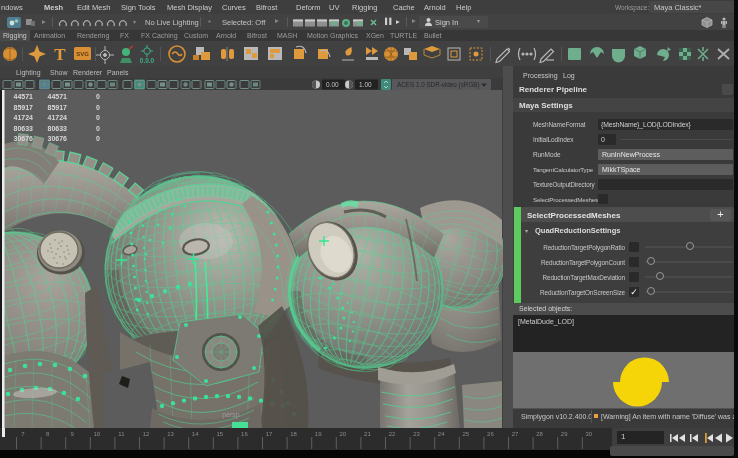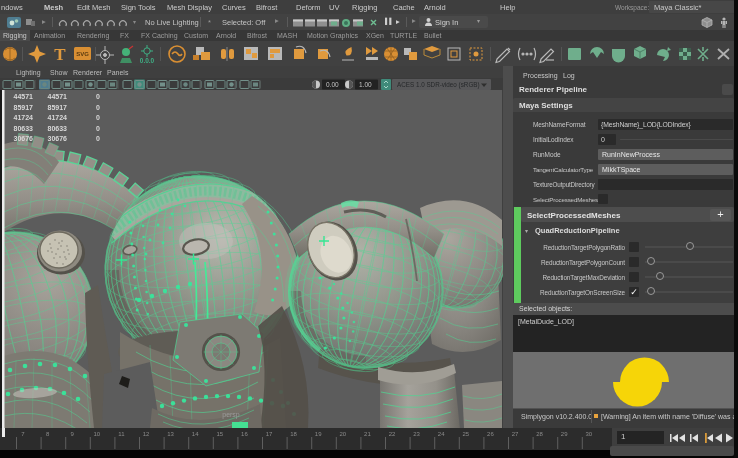--- a/index.html
+++ b/index.html
@@ -17,21 +17,21 @@
     <span class="abs" style="left:77px;top:3px;">Edit Mesh</span>
     <span class="abs" style="left:121px;top:3px;">Sign Tools</span>
     <span class="abs" style="left:167px;top:3px;">Mesh Display</span>
     <span class="abs" style="left:222px;top:3px;">Curves</span>
     <span class="abs" style="left:256px;top:3px;">Bifrost</span>
     <span class="abs" style="left:296px;top:3px;">Deform</span>
     <span class="abs" style="left:329px;top:3px;">UV</span>
     <span class="abs" style="left:352px;top:3px;">Rigging</span>
     <span class="abs" style="left:393px;top:3px;">Cache</span>
     <span class="abs" style="left:424px;top:3px;">Arnold</span>
-    <span class="abs" style="left:456px;top:3px;margin-left:44px;">Help</span>
+    <span class="abs" style="left:456px;top:3px;">Help</span>
     <span class="abs" style="left:615px;top:3.5px;color:#9a9a9a;font-size:6.5px;">Workspace:</span>
     <span class="abs" style="left:649px;top:1px;width:89px;height:12px;background:#474747;border-radius:1px;padding:1.5px 0 0 5px;color:#c8c8c8;">Maya Classic*</span>
   </div>
 
   <div class="abs" id="toolbar" style="left:0;top:14px;width:738px;height:16px;background:#424242;color:#c4c4c4;font-size:7.5px;">
     <span class="abs" style="left:7px;top:2.5px;width:14px;height:11px;background:#4f7d91;border-radius:2px;"></span>
     <svg class="abs" style="left:8px;top:3px;" width="12" height="10">
         <circle cx="4" cy="6" r="2.4" fill="#cfe3d8"></circle>
         <circle cx="8.5" cy="4" r="1.8" fill="#9fc9b5"></circle>
       </svg>
@@ -793,21 +793,21 @@
     <div class="abs" style="left:30px;top:115px;font-size:6.3px;letter-spacing:-0.15px;">TextureOutputDirectory</div>
     <div class="abs" style="left:95px;top:112.5px;width:135px;height:11px;background:#2a2a2a;border-radius:1px;"></div>
     <div class="abs" style="left:30px;top:130px;font-size:6.2px;letter-spacing:-0.15px;">SelectProcessedMeshes</div>
     <div class="abs" style="left:95px;top:127.5px;width:10px;height:10px;background:#2a2a2a;border-radius:1px;"></div>
     <div class="abs" style="left:10px;top:141px;width:221px;height:96px;background:#3e3e3e;"></div>
     <div class="abs" style="left:11px;top:141px;width:7px;height:96px;background:#5ecb5e;"></div>
     <div class="abs" style="left:18px;top:141px;width:213px;height:15px;background:#4d4d4d;border-radius:2px;"></div>
     <div class="abs" style="left:24px;top:145px;font-size:8px;font-weight:bold;color:#e2e2e2;">SelectProcessedMeshes</div>
     <div class="abs" style="left:207px;top:142.5px;width:21px;height:12px;background:#565656;border-radius:2px;color:#f0f0f0;font-size:11px;text-align:center;line-height:11px;">+</div>
     <div class="abs" style="left:22px;top:161px;font-size:6px;color:#aaa;">▾</div>
-    <div class="abs" style="left:32px;top:160px;font-size:7.5px;font-weight:bold;color:#dcdcdc;">QuadReductionPipeline</div>
+    <div class="abs" style="left:32px;top:160px;font-size:7.5px;font-weight:bold;color:#dcdcdc;">QuadReductionSettings</div>
     <div class="abs" style="left:122px;top:177.5px;font-size:6.4px;letter-spacing:-0.1px;width:0;white-space:nowrap;direction:rtl;">ReductionTargetPolygonRatio​</div>
     <div class="abs" style="left:126px;top:175.5px;width:10px;height:10px;background:#2a2a2a;border-radius:1px;"></div>
     <div class="abs" style="left:142px;top:180px;width:88px;height:1.5px;background:#4a4a4a;"></div>
     <div class="abs" style="left:183px;top:176px;width:8px;height:8px;border:1.5px solid #999;border-radius:50%;background:#3e3e3e;"></div>
     <div class="abs" style="left:122px;top:192.5px;font-size:6.4px;letter-spacing:-0.1px;width:0;white-space:nowrap;direction:rtl;">ReductionTargetPolygonCount​</div>
     <div class="abs" style="left:126px;top:190.5px;width:10px;height:10px;background:#2a2a2a;border-radius:1px;"></div>
     <div class="abs" style="left:142px;top:195px;width:88px;height:1.5px;background:#4a4a4a;"></div>
     <div class="abs" style="left:144px;top:191px;width:8px;height:8px;border:1.5px solid #999;border-radius:50%;background:#3e3e3e;"></div>
     <div class="abs" style="left:122px;top:207.5px;font-size:6.4px;letter-spacing:-0.1px;width:0;white-space:nowrap;direction:rtl;">ReductionTargetMaxDeviation​</div>
     <div class="abs" style="left:126px;top:205.5px;width:10px;height:10px;background:#2a2a2a;border-radius:1px;"></div>

